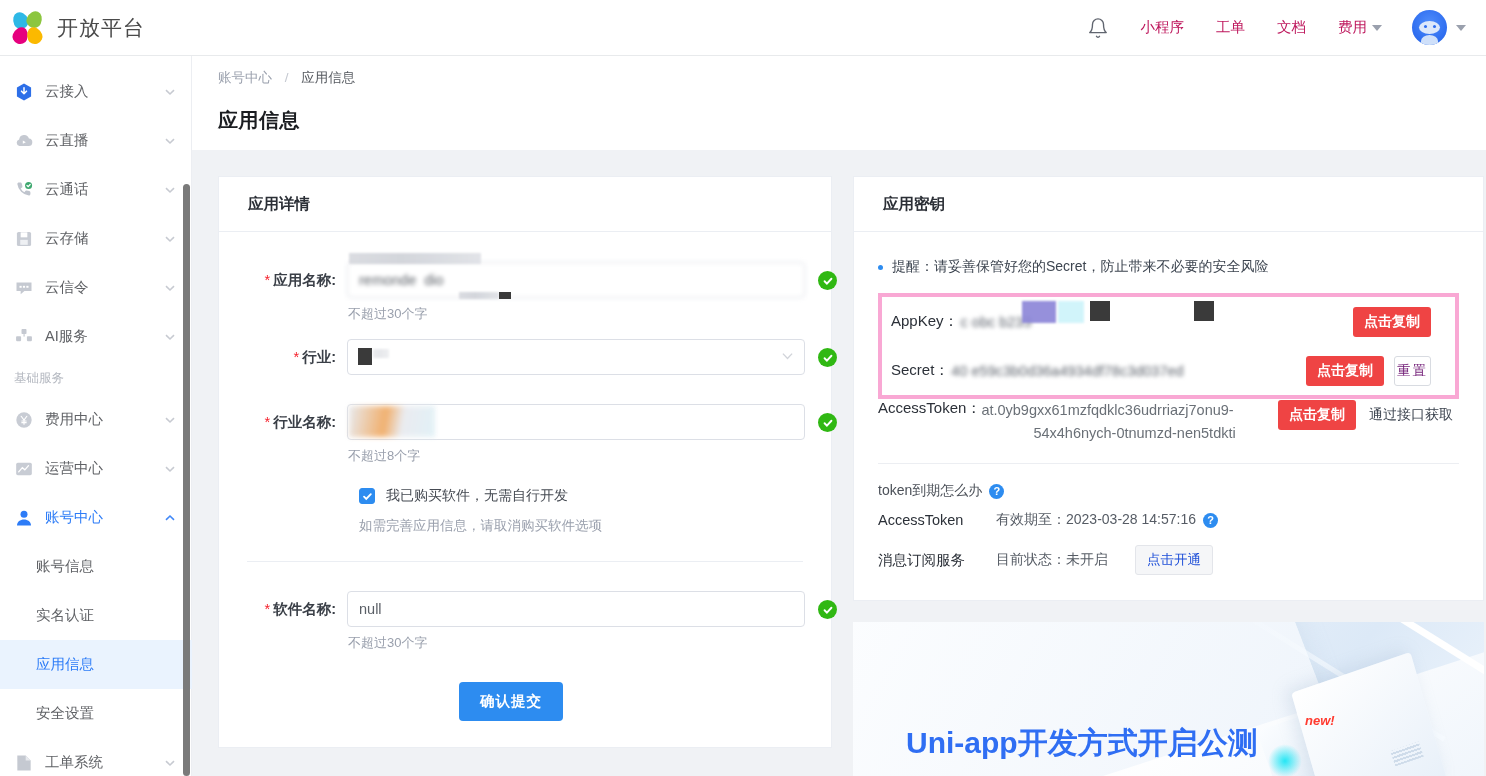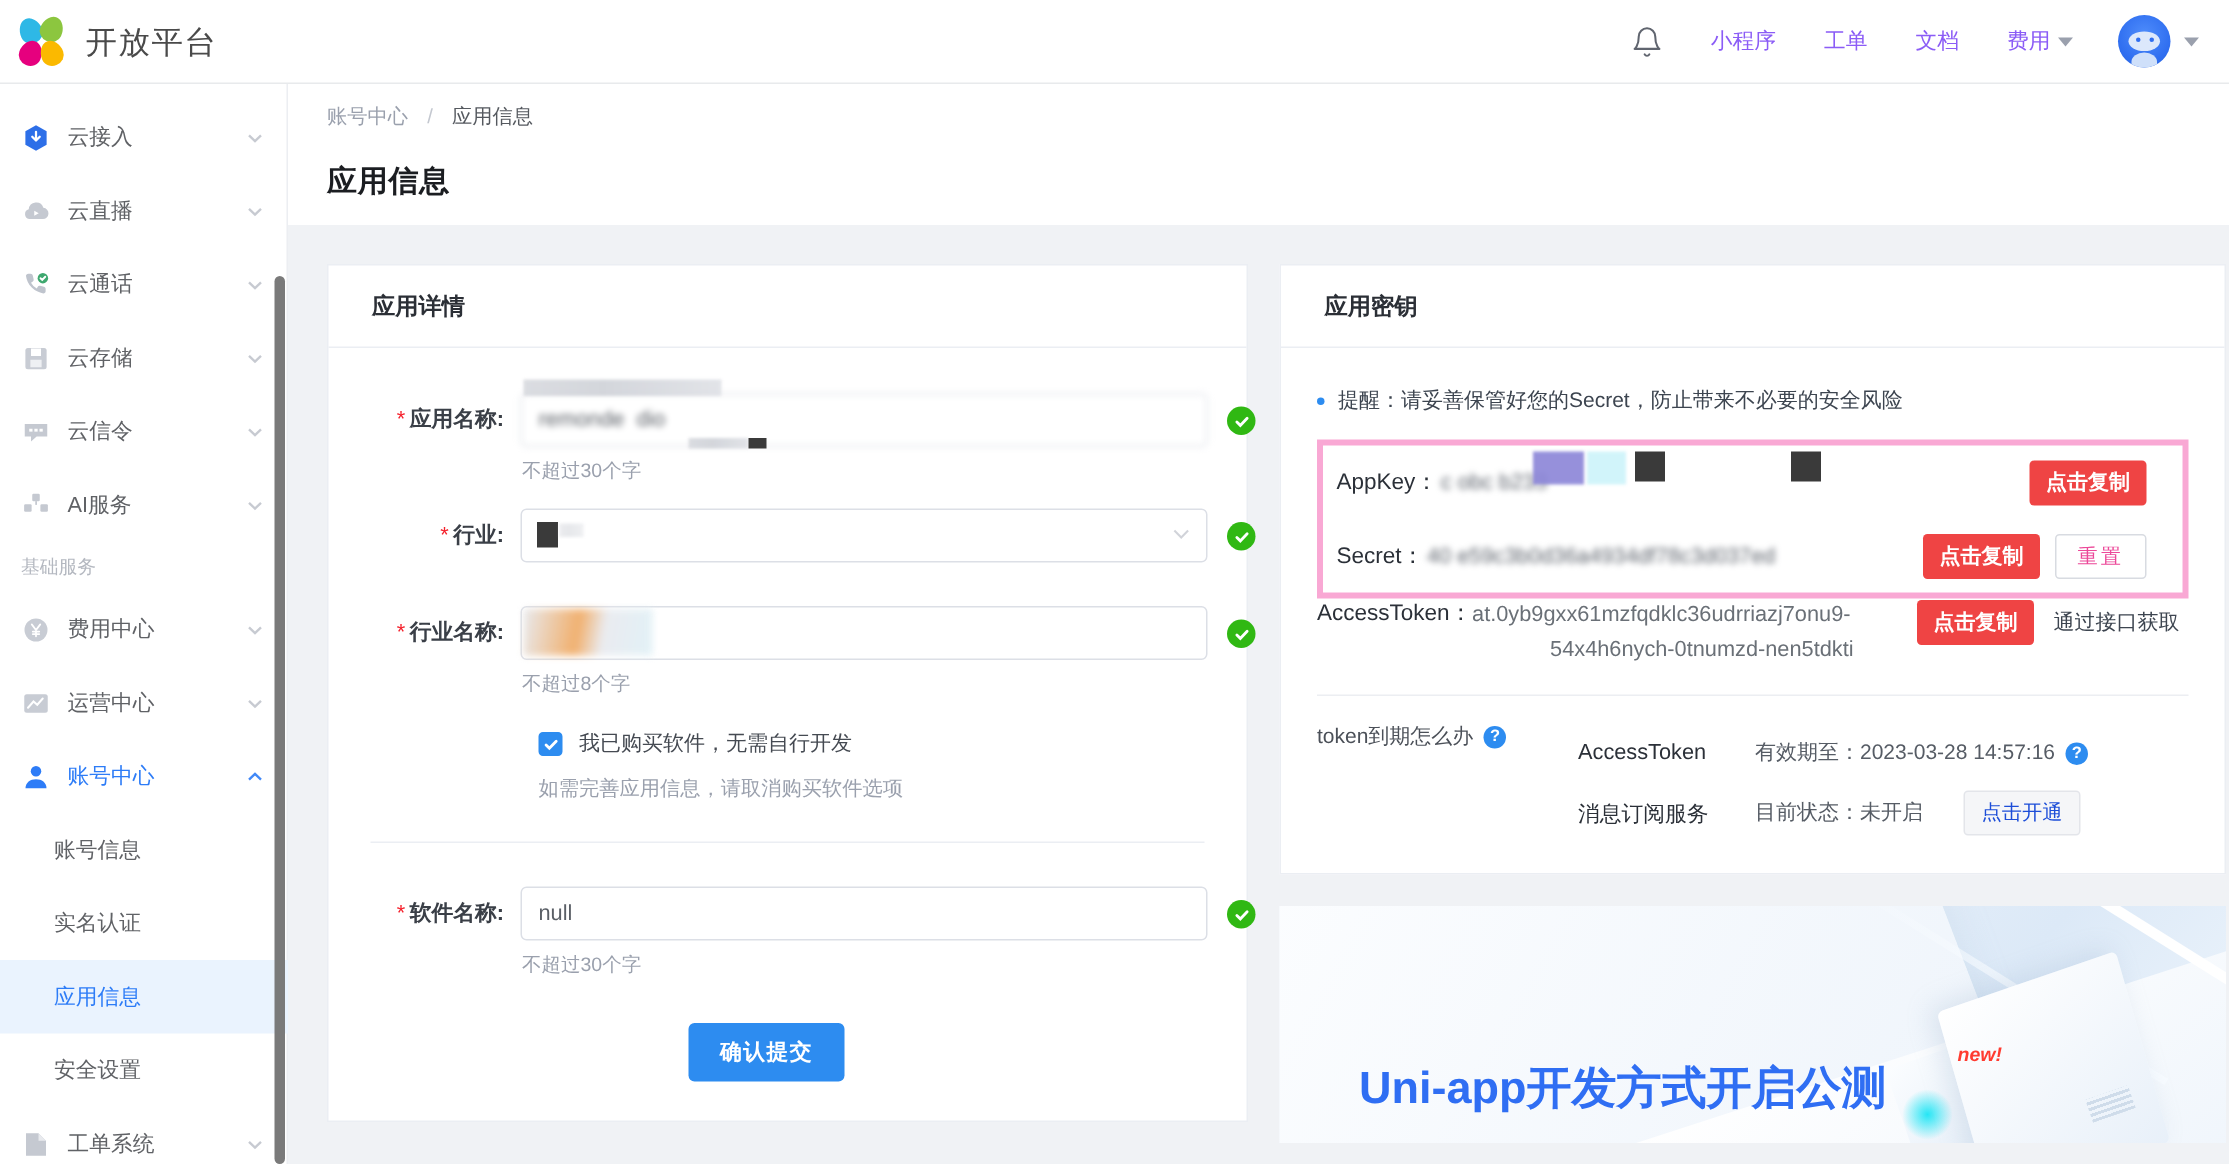--- a/index.html
+++ b/index.html
@@ -28,21 +28,21 @@
     position: absolute; width: 15px; height: 17px; border-radius: 50% 50% 50% 50%/60% 60% 40% 40%;
   }
   .petal-tl { background: #2eb8e6; left: 1px;  top: 1px;  transform: rotate(-24deg); }
   .petal-tr { background: #8cc63f; left: 15px; top: 0px;  transform: rotate(24deg); }
   .petal-bl { background: #e6007e; left: 1px;  top: 16px; transform: rotate(22deg); }
   .petal-br { background: #fbb900; left: 15px; top: 16px; transform: rotate(-22deg); }
   .brand-title { font-size: 21px; color: #4a4a4a; margin-left: 11px; letter-spacing: 1px; }
 
   .header-right { margin-left: auto; display: flex; align-items: center; padding-right: 20px; gap: 0px; }
   .hr-item {
-    color: #8b5cf6; font-size: 14.5px; padding: 0 16px; cursor: pointer;
+    color: #be185d; font-size: 14.5px; padding: 0 16px; cursor: pointer;
     display: flex; align-items: center; gap: 5px; height: 40px;
   }
   .bell { width: 22px; height: 22px; display:block; }
   .caret-dn {
     display: inline-block; width: 0; height: 0;
     border-left: 5px solid transparent; border-right: 5px solid transparent;
     border-top: 6px solid #9aa0ad;
   }
   .avatar-wrap { display: flex; align-items: center; gap: 9px; padding-left: 14px; cursor: pointer;}
   .avatar {
@@ -168,38 +168,38 @@
   .key-row { display: flex; align-items: center; height: 49px; padding: 0 0 0 9px; }
   .key-label { font-size: 15px; color: #2b3038; white-space: nowrap; }
   .key-val { font-size: 14.5px; color: #5d636c; margin-left: 2px; position: relative; white-space: nowrap; }
 
   .key-actions { position: absolute; right: 24px; display: flex; align-items: center; gap: 10px; }
   .btn-copy {
     background: #ef4444; color: #fff; border: none; border-radius: 3px;
     font-size: 14px; font-weight: bold; padding: 6px 11px; cursor: pointer; font-family: inherit;
   }
   .btn-ghost {
-    background: #fff; color: #ec4899; border: 1px solid #d8dbe1; border-radius: 3px;
-    font-size: 13.5px; padding: 5px 14px; cursor: pointer; font-family: inherit; letter-spacing: 2px;
+    background: #fff; color: #701a75; border: 1px solid #d8dbe1; border-radius: 3px;
+    font-size: 13.5px; padding: 5px 2px; cursor: pointer; font-family: inherit; letter-spacing: 2px;
   }
   .btn-disabled {
     background: #f5f6f8; color: #1d4ed8; border: 1px solid #e3e5ea; border-radius: 3px;
     font-size: 13.5px; padding: 5px 11px; cursor: not-allowed; font-family: inherit;
   }
 
   .tok-row { display: flex; align-items: flex-start; position: relative; }
   .tok-label { font-size: 15px; color: #2b3038; white-space: nowrap; }
   .tok-val { font-size: 14.5px; color: #6a7077; line-height: 23px; width: 322px; }
   .tok-val .l2 { display: block; padding-left: 52px; }
   .tok-actions { position: absolute; right: 6px; top: 1px; display: flex; align-items: center; gap: 13px; }
   .link-txt { font-size: 14px; color: #3d4550; cursor: pointer; }
 
   .sec-rule { height: 1px; background: #eceef2; margin: 18px 0 0 0; }
 
-  .meta-grid { display: flex; align-items: flex-start; padding-top: 18px; }
+  .meta-grid { display: flex; align-items: flex-start; padding-top: 18px; flex-direction: column; }
   .meta-qcol { width: 174px; flex: none; display: flex; align-items: center; font-size: 14px; color: #4b5058; }
   .meta-rows { flex: 1 1 auto; }
   .meta-row { display: flex; align-items: center; height: 40px; }
   .meta-name { width: 118px; flex: none; font-size: 14.5px; color: #2b3038; }
   .meta-txt { font-size: 14px; color: #565c65; display: flex; align-items: center; gap: 7px; }
   .qmark {
     width: 15px; height: 15px; border-radius: 50%; background: #2d8cf0; color: #fff;
     font-size: 11px; display: inline-flex; align-items: center; justify-content: center;
     cursor: pointer; flex: none; font-weight: bold;
   }

